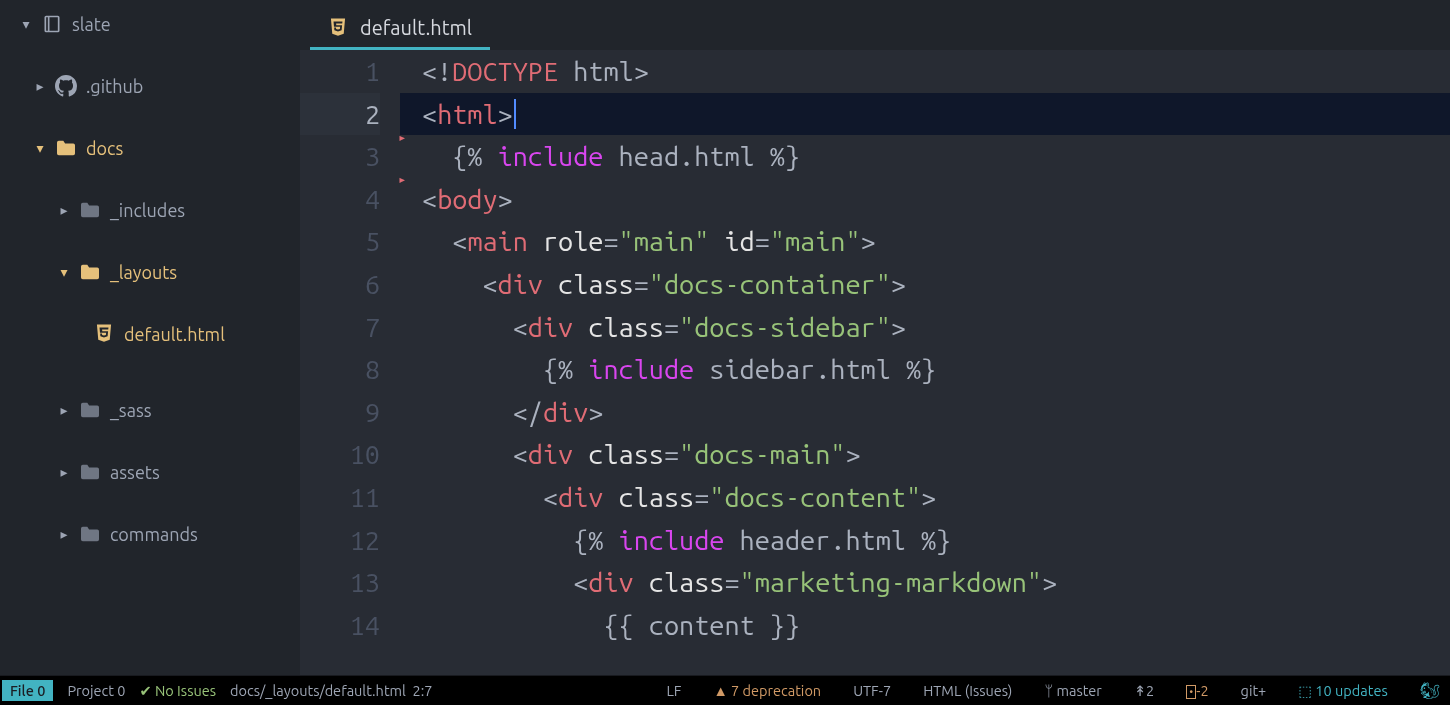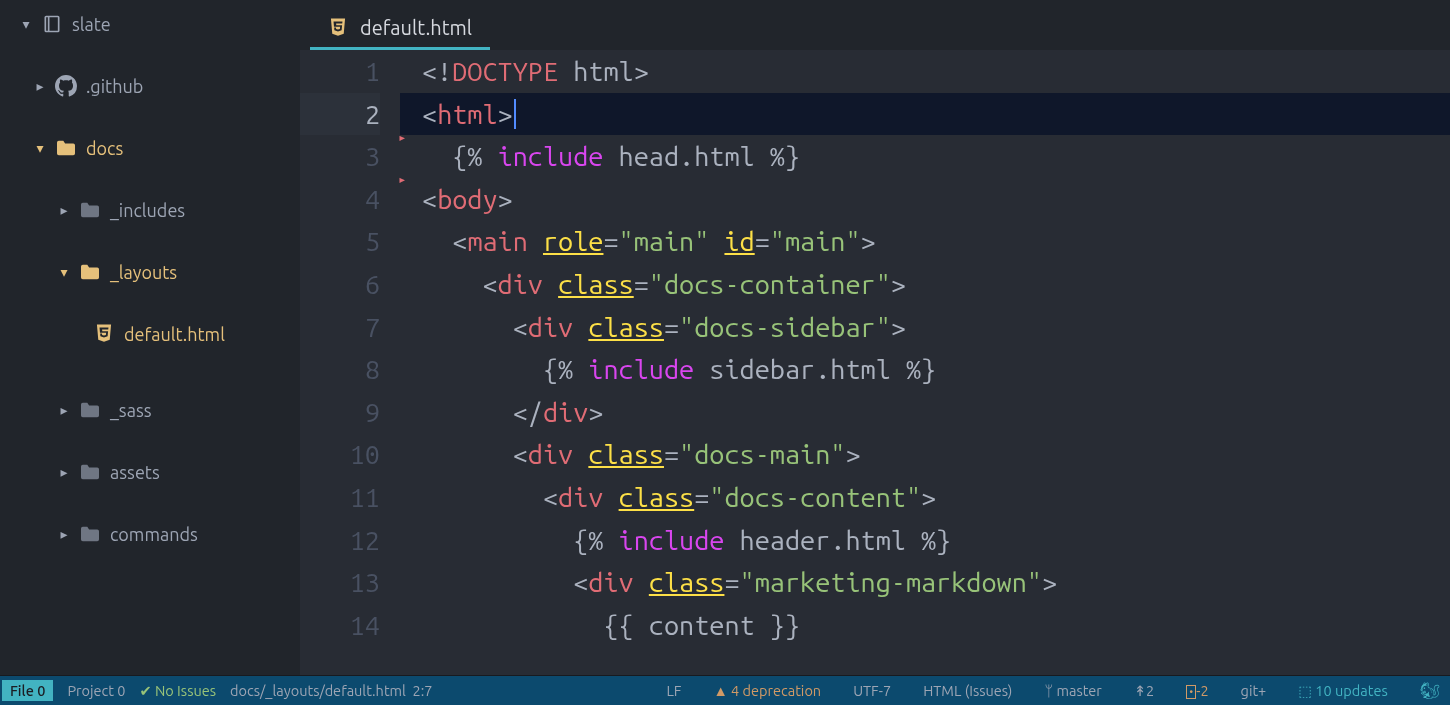--- a/index.html
+++ b/index.html
@@ -26,25 +26,25 @@
   .gutter .ln { height: 42.6px; }
   .gutter .ln.current { color: #abb2bf; background: #2c313a; }
   .fold-markers { position: absolute; right: -8px; top: 0; width: 10px; }
   .fold-markers .fm { position: absolute; left: 0; font-size: 14px; color: #e06c75; }
   .code { flex: 1; position: relative; white-space: pre; color: #abb2bf; }
   .code-line { height: 42.6px; padding-left: 22px; }
   .code-line.current { background: #0f172a; }
   .cursor { display: inline-block; width: 2px; height: 30px; background: #528bff; vertical-align: text-bottom; margin-left: 1px; }
   .tok-punc { color: #abb2bf; }
   .tok-tag { color: #e06c75; }
-  .tok-attr { color: #fde047; text-decoration: underline; }
+  .tok-attr { color: #e5e5e5; }
   .tok-str { color: #98c379; }
   .tok-kw { color: #d946ef; }
   .tok-ident { color: #abb2bf; }
-  .statusbar { height: 30px; background: #0c4a6e; display: flex; align-items: center; font-size: 14.5px; color: #9da5b4; padding: 0 2px; gap: 16px; border-top: 1px solid #181a1f; }
+  .statusbar { height: 30px; background: #000000; display: flex; align-items: center; font-size: 14.5px; color: #9da5b4; padding: 0 2px; gap: 16px; border-top: 1px solid #181a1f; }
   .status-left { display: flex; align-items: center; gap: 14px; }
   .status-right { margin-left: auto; display: flex; align-items: center; gap: 32px; padding-right: 8px; }
   .pill { background: #42b3c2; color: #1b1d23; padding: 2px 8px; border-radius: 0; font-weight: 500; }
   .ok { color: #98c379; }
   .warn { color: #d19a66; }
   .cyan { color: #42b3c2; }
   .box { border: 1px solid #d19a66; padding: 0 2px; font-size: 11px; color: #d19a66; }
   svg { display: block; }
 </style>
 </head>
@@ -208,21 +208,21 @@
 
   <div class="statusbar">
     <div class="status-left">
       <span class="pill">File 0</span>
       <span>Project 0</span>
       <span class="ok"><span style="color:#98c379">✔ </span><span>No Issues</span></span>
       <span><span>docs/_layouts/default.html</span>&nbsp;&nbsp;<span>2:7</span></span>
     </div>
     <div class="status-right">
       <span>LF</span>
-      <span class="warn">▲ <span>4 deprecation</span></span>
+      <span class="warn">▲ <span>7 deprecation</span></span>
       <span>UTF-7</span>
       <span>HTML (Issues)</span>
       <span>ᛘ <span>master</span></span>
       <span>↟<span>2</span></span>
       <span class="warn"><span class="box">•</span><span>-2</span></span>
       <span>git+</span>
       <span class="cyan">⬚ <span>10 updates</span></span>
       <span class="cyan" style="font-size:16px">🐿</span>
     </div>
   </div>

